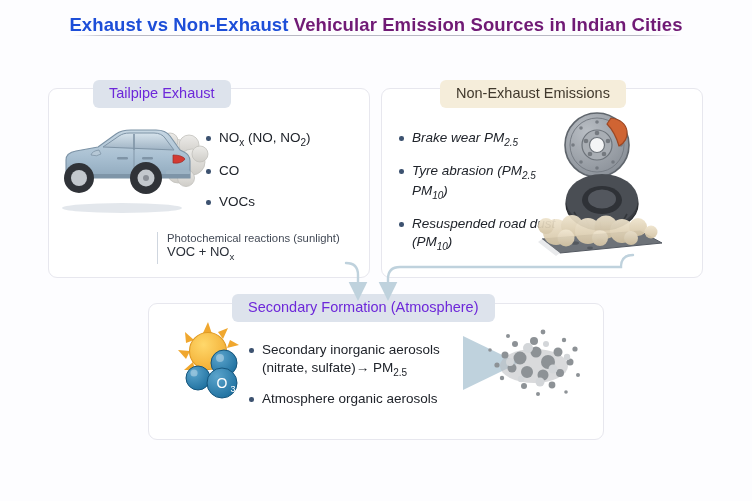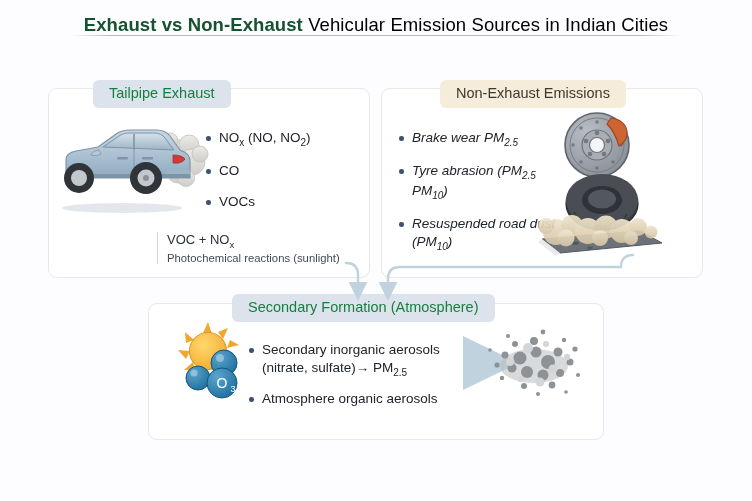--- a/index.html
+++ b/index.html
@@ -22,26 +22,26 @@
     top: 14px;
     width: 752px;
     text-align: center;
   }
   #page-title {
     font-size: 18.5px;
     letter-spacing: .1px;
     white-space: nowrap;
   }
   #page-title .strong {
-    color: #14532d;
+    color: #1d4ed8;
     font-weight: bold;
   }
   #page-title .light {
-    color: #000000;
-    font-weight: normal;
+    color: #701a75;
+    font-weight: bold;
   }
   #title-rule {
     position: absolute;
     left: 72px;
     top: 35px;
     width: 608px;
     height: 1px;
     background: linear-gradient(to right, rgba(180,180,190,0), #b9b9c4 6%, #b9b9c4 94%, rgba(180,180,190,0));
   }
 
@@ -54,21 +54,21 @@
     box-sizing: border-box;
   }
   #panel-exhaust   { left: 48px;  top: 88px;  width: 322px; height: 190px; }
   #panel-nonexhaust{ left: 381px; top: 88px;  width: 322px; height: 190px; }
   #panel-secondary { left: 148px; top: 303px; width: 456px; height: 137px; }
 
   .panel-header {
     position: absolute;
     border-radius: 6px;
     font-size: 14.5px;
-    color: #15803d;
+    color: #6d28d9;
     padding: 6px 16px 7px 16px;
     white-space: nowrap;
     box-sizing: border-box;
     line-height: 1;
   }
   #header-exhaust {
     left: 93px; top: 80px;
     background: #dde3ec;
   }
   #header-nonexhaust {
@@ -160,22 +160,22 @@
 <div class="panel-header" id="header-nonexhaust">Non-Exhaust Emissions</div>
 <div class="panel-header" id="header-secondary">Secondary Formation (Atmosphere)</div>
 
 <ul class="bullets spaced" id="bullets-exhaust">
   <li>NO<sub>x</sub> (NO, NO<sub>2</sub>)</li>
   <li>CO</li>
   <li>VOCs</li>
 </ul>
 
 <div id="note-photochem">
+  <div id="note-sub">Photochemical reactions (sunlight)</div>
   <div id="note-title">VOC + NO<sub>x</sub></div>
-  <div id="note-sub">Photochemical reactions (sunlight)</div>
 </div>
 
 <ul class="bullets spaced" id="bullets-nonexhaust">
   <li>Brake wear PM<sub>2.5</sub></li>
   <li>Tyre abrasion (PM<sub>2.5</sub> PM<sub>10</sub>)</li>
   <li>Resuspended road dust<br>(PM<sub>10</sub>)</li>
 </ul>
 
 <ul class="bullets tight" id="bullets-secondary">
   <li>Secondary inorganic aerosols<br>(nitrate, sulfate)→&nbsp;PM<sub>2.5</sub></li>

